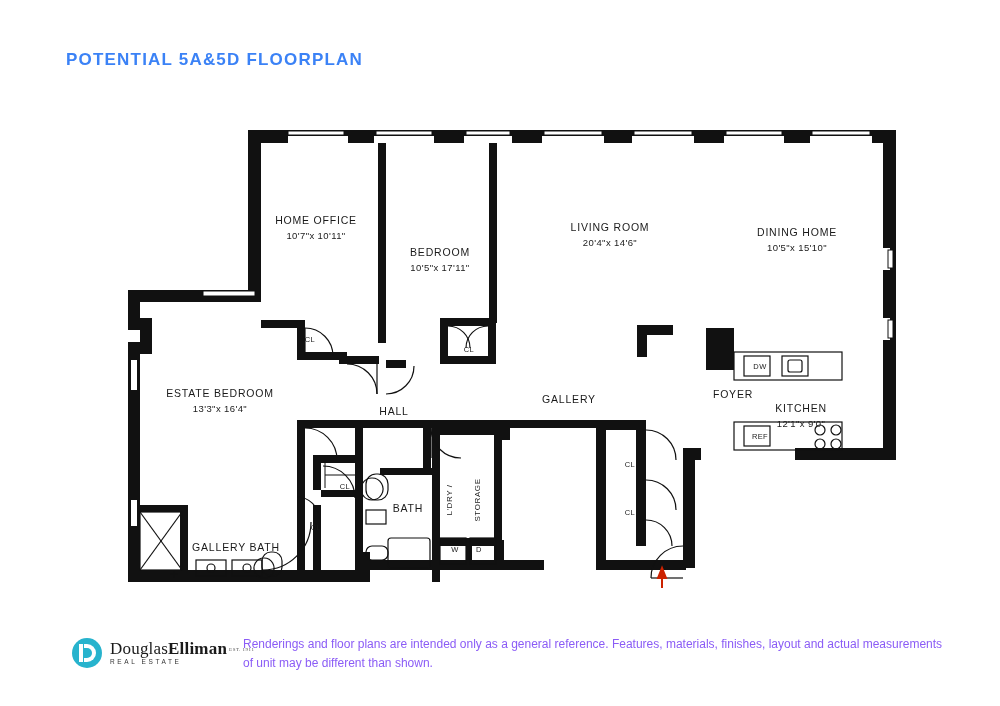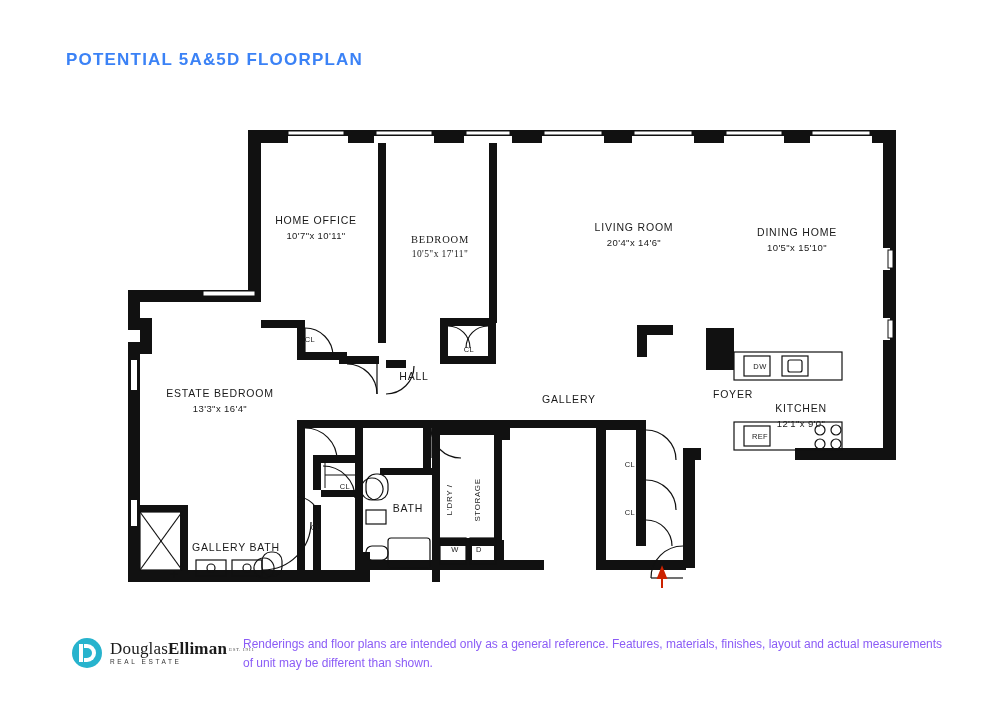--- a/index.html
+++ b/index.html
@@ -326,41 +326,41 @@
   <g stroke="#cc2200" stroke-width="2" fill="#cc2200">
     <line x1="662" y1="588" x2="662" y2="572"></line>
     <polygon points="662,568 658,578 666,578"></polygon>
   </g>
 </svg>
 
 <div class="room-label" style="left:316px; top:213px;">
   <span>HOME OFFICE</span>
   <span class="dims">10'7"x 10'11"</span>
 </div>
-<div class="room-label" style="left:440px; top:232px;font-family:Liberation Serif, serif;">
+<div class="room-label" style="left:440px; top:245px;">
   <span>BEDROOM</span>
   <span class="dims">10'5"x 17'11"</span>
 </div>
-<div class="room-label" style="left:610px; top:220px;margin-left:24px;">
+<div class="room-label" style="left:610px; top:220px;">
   <span>LIVING ROOM</span>
   <span class="dims">20'4"x 14'6"</span>
 </div>
 <div class="room-label" style="left:797px; top:225px;">
   <span>DINING HOME</span>
   <span class="dims">10'5"x 15'10"</span>
 </div>
 <div class="room-label" style="left:220px; top:386px;">
   <span>ESTATE BEDROOM</span>
   <span class="dims">13'3"x 16'4"</span>
 </div>
 <div class="room-label" style="left:801px; top:401px;">
   <span>KITCHEN</span>
   <span class="dims">12'1"x 9'0"</span>
 </div>
-<div class="room-label" style="left:394px; top:369px;margin-left:20px;">
+<div class="room-label" style="left:394px; top:404px;">
   <span>HALL</span>
 </div>
 <div class="room-label" style="left:569px; top:392px;">
   <span>GALLERY</span>
 </div>
 <div class="room-label" style="left:685px; top:387px;margin-left:48px;">
   <span>FOYER</span>
 </div>
 <div class="room-label" style="left:408px; top:501px;">
   <span>BATH</span>

